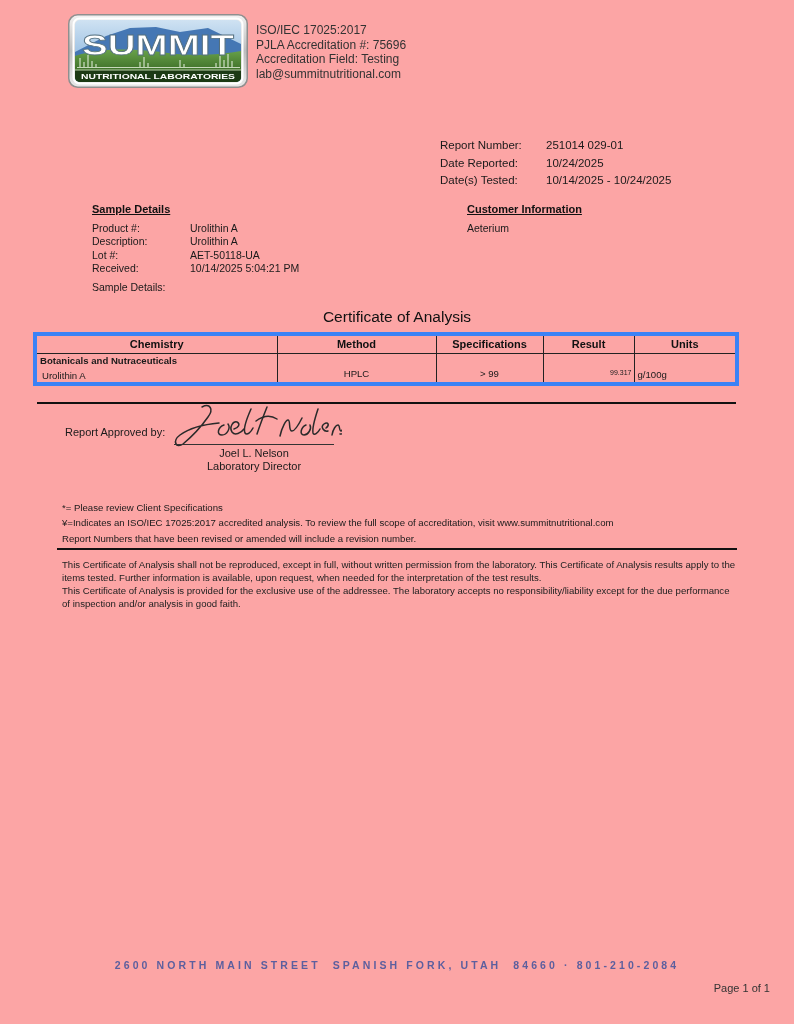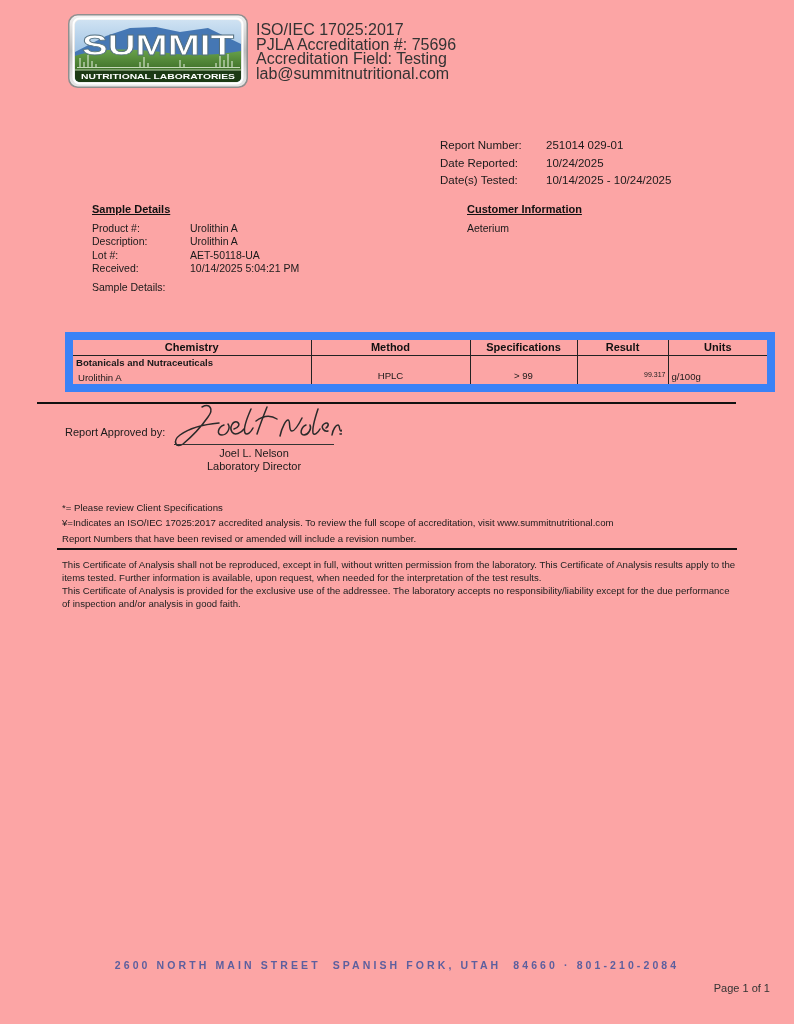--- a/index.html
+++ b/index.html
@@ -11,21 +11,21 @@
     background: #fca5a5;
     margin: 0 auto;
     font-family: "Liberation Sans", sans-serif;
     color: #222;
     overflow: hidden;
   }
   .abs { position: absolute; }
 
   
   .logo-wrap { left: 68px; top: 14px; }
-  .accred { left: 256px; top: 23px; font-size: 16px; line-height: 14.6px; color: #333; }
+  .accred { left: 256px; top: 23px; font-size: 12px; line-height: 14.6px; color: #333; }
 
   
   .report-info { left: 440px; top: 137px; font-size: 11.5px; line-height: 17.5px; color: #1a1a1a; }
   .report-info .row { display: flex; }
   .report-info .lbl { width: 106px; }
 
   
   .section-head { font-size: 11px; font-weight: bold; text-decoration: underline; color: #111; }
   .sample-block { left: 92px; top: 203px; font-size: 10.5px; color: #1a1a1a; }
   .sample-rows { margin-top: 7px; line-height: 13.4px; }
@@ -35,21 +35,21 @@
   .customer-block { left: 443px; top: 203px; font-size: 10.5px; color: #1a1a1a; margin-left: 24px; }
   .customer-block .val { margin-top: 7px; }
 
   
   .coa-title { left: 0; top: 308px; width: 794px; text-align: center; font-size: 15.5px; color: #111; }
 
   
   .coa-table { left: 33px; top: 332px; }
   table { border-collapse: collapse; table-layout: fixed; width: 702px; }
   table, th, td { border: 1px solid #222; }
-  table { border: 8px solid #3b82f6; margin-left: 32px; }
+  table { border: 4px solid #3b82f6; }
   th { font-size: 11px; font-weight: bold; text-align: center; height: 19px; padding: 0 2px; color: #111; }
   td { height: 30px; vertical-align: bottom; font-size: 9.6px; padding: 1px 3px; color: #1a1a1a; }
   td.chem { vertical-align: top; }
   td.chem .cat { font-weight: bold; }
   td.chem .item { margin-top: 4px; padding-left: 2px; }
   td.center { text-align: center; padding-bottom: 3px; }
   td.result { text-align: right; font-size: 7px; padding-bottom: 6px; padding-right: 2px; }
   td.units { text-align: left; padding-bottom: 2px; }
 
   .rule { background: #111; height: 2.4px; }
@@ -170,20 +170,21 @@
       </div>
     </div>
   </div>
   <div class="abs sample-extra">Sample Details:</div>
 
   <div class="abs customer-block">
     <div class="section-head">Customer Information</div>
     <div class="val">Aeterium</div>
   </div>
 
+  <div class="abs coa-title">Certificate of Analysis</div>
 
   <div class="abs coa-table">
     <table>
       <colgroup>
         <col style="width:242px">
           <col style="width:159px">
           <col style="width:107px">
           <col style="width:91px">
           <col style="width:103px">
       </colgroup>

